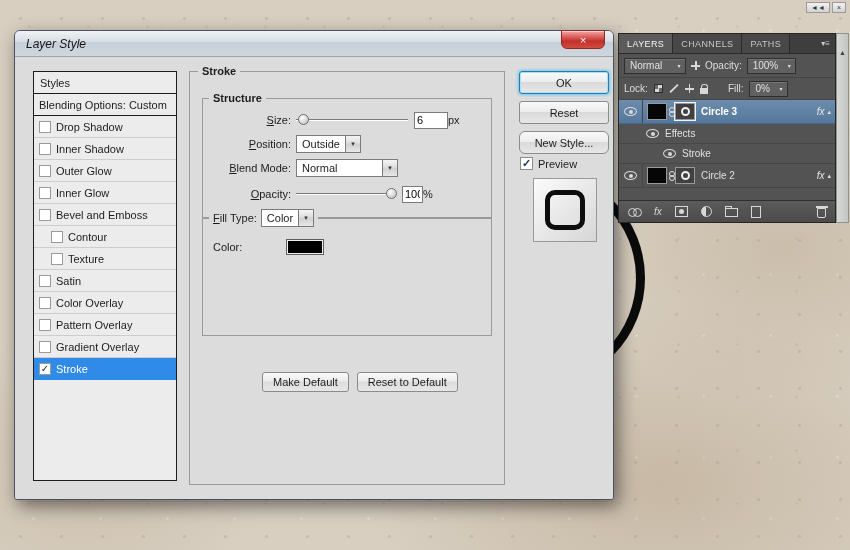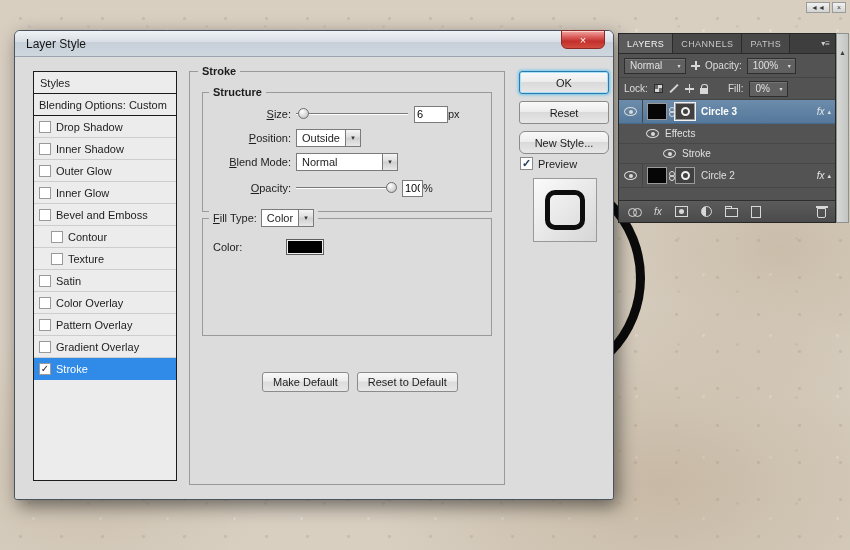--- a/index.html
+++ b/index.html
@@ -30,21 +30,21 @@
     background:linear-gradient(#f2f2f2,#d3d3d3); border:1px solid #9a9a9a;
     display:flex; align-items:center; }
 
   
   .dialog { position:absolute; left:14px; top:30px; width:600px; height:470px; z-index:3;
     background:#dcdcdc; border:1px solid #49545e; border-radius:6px 6px 3px 3px;
     box-shadow:inset 0 0 0 1px rgba(255,255,255,.4), 4px 6px 18px rgba(0,0,0,.5); }
   .titlebar { height:26px; border-radius:5px 5px 0 0; position:relative;
     background:linear-gradient(#eff3f7,#d7dde4 45%,#c7d0d9 46%,#ced6de);
     border-bottom:1px solid #9aa4ae; display:flex; align-items:center;
-    padding-left:11px; font-size:12px; color:#161616; }
+    padding-left:11px; font-size:12px; color:#161616;font-style:italic; }
   .close-btn { position:absolute; top:-1px; right:8px; width:44px; height:19px;
     border-radius:0 0 6px 6px; border:1px solid #8e2a26; color:#fff; font-size:11px;
     background:linear-gradient(#f2a9a5,#dd6864 30%,#c3302c 60%,#d14c3f);
     box-shadow:inset 0 1px 0 rgba(255,255,255,.5);
     display:flex; align-items:center; justify-content:center; cursor:default; }
   .dialog-body { position:absolute; left:0; top:26px; right:0; bottom:0;
     background:#dcdcdc; border-radius:0 0 3px 3px; font-size:11px; color:#1d1d1d; }
 
   
   .styles-box { position:absolute; left:18px; top:14px; width:144px; height:410px;
@@ -76,21 +76,21 @@
   .preview-thumb { position:absolute; left:518px; top:121px; width:64px; height:64px;
     background:linear-gradient(135deg,#fbfbfb,#d6d6d6); border:1px solid #999;
     display:flex; align-items:center; justify-content:center; }
   .preview-ring { width:40px; height:40px; border:5px solid #0d0d0d; border-radius:10px; }
 
   
   .pane { position:absolute; left:174px; top:14px; width:316px; height:414px;
     border:1px solid #9a9a9a; }
   .legend { position:absolute; top:-8px; left:8px; background:#dcdcdc; padding:0 4px;
     font-weight:bold; font-size:11px; line-height:14px; }
-  .structure-box { position:absolute; left:12px; top:20px; width:290px; height:120px;
+  .structure-box { position:absolute; left:12px; top:26px; width:290px; height:120px;
     border:1px solid #9a9a9a; }
   .box-legend { position:absolute; top:-8px; left:6px; background:#dcdcdc; padding:0 4px;
     font-weight:bold; font-size:11px; line-height:14px; }
   .srow { position:absolute; left:6px; right:4px; height:18px; display:flex; align-items:center; }
   .lab { display:inline-block; width:82px; text-align:right; margin-right:5px; flex:none; }
   .accel::first-letter { text-decoration:underline; }
   .slider { position:relative; height:12px; margin-right:6px; flex:none; }
   .slider .track { position:absolute; left:0; right:0; top:5px; height:1px;
     background:#7a7a7a; box-shadow:0 1px 0 #fff; }
   .slider .thumb { position:absolute; top:0; width:11px; height:11px; border-radius:50%;

